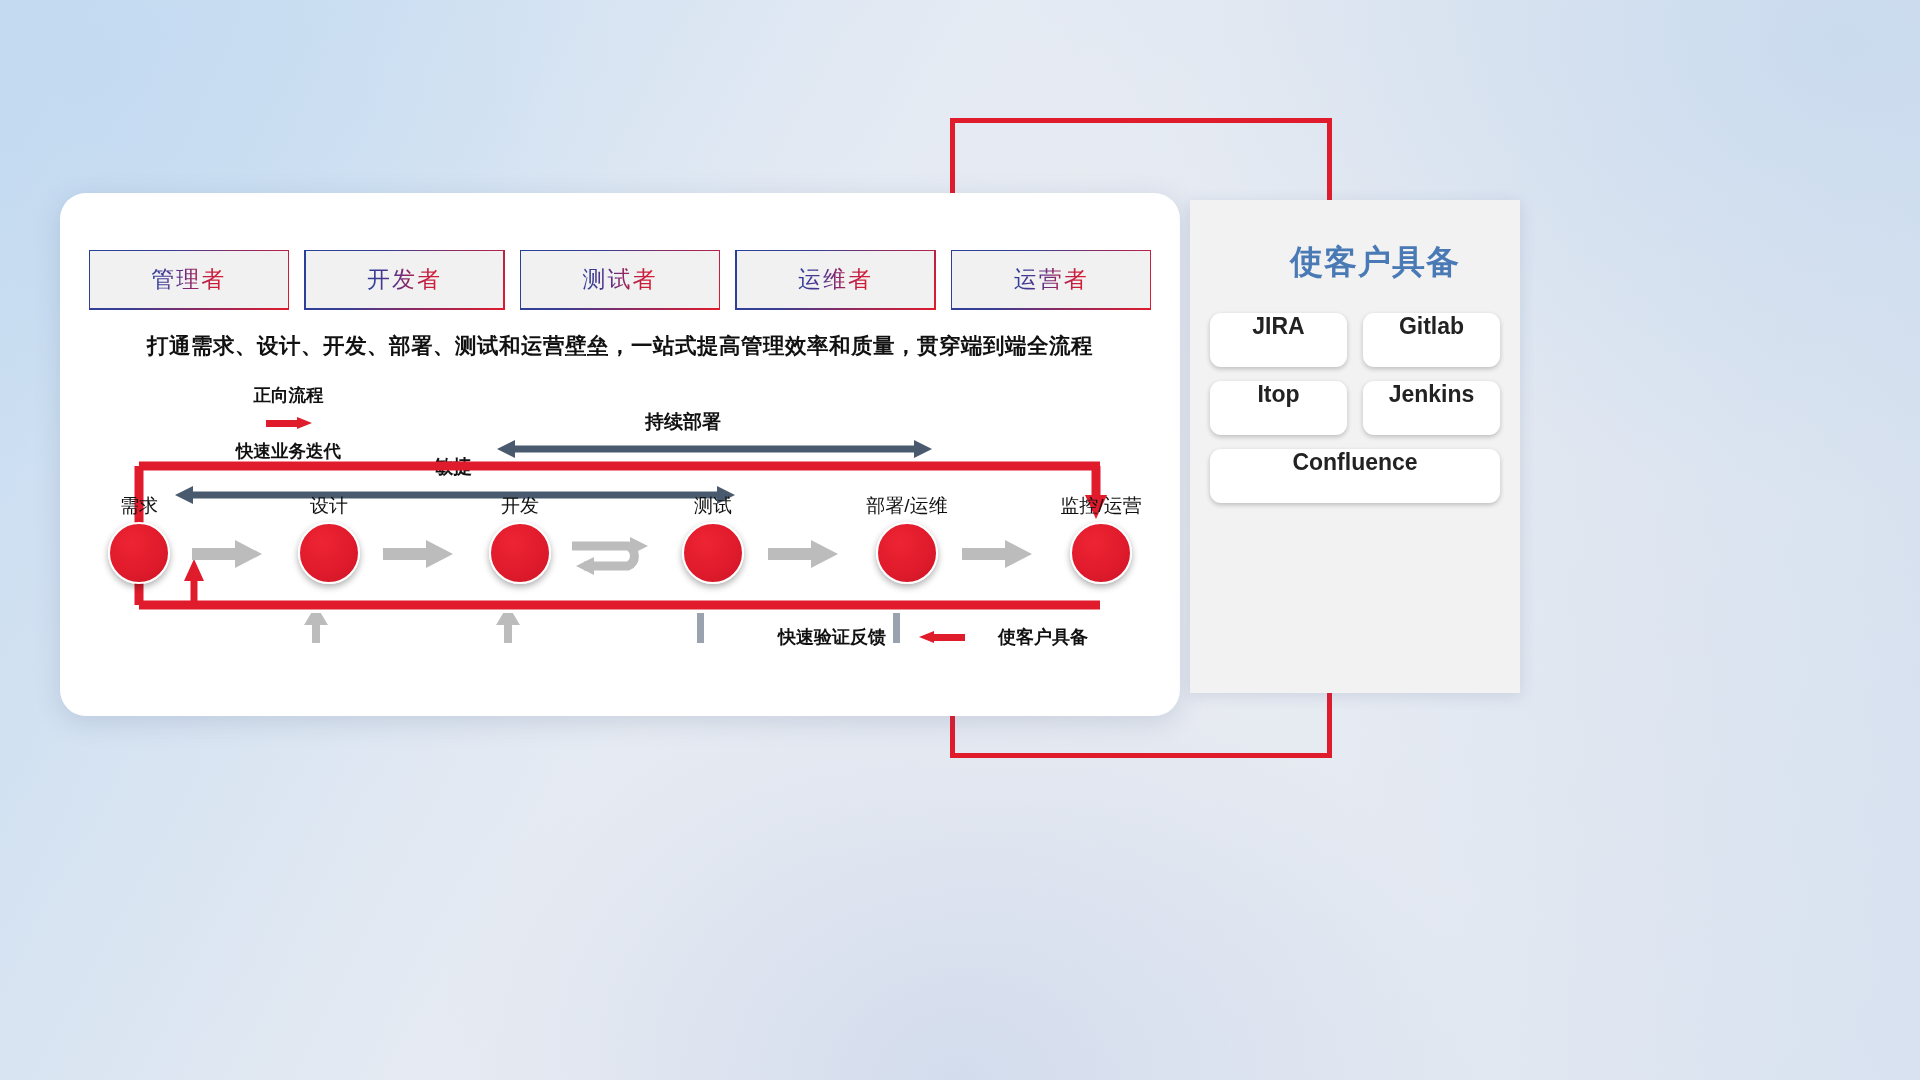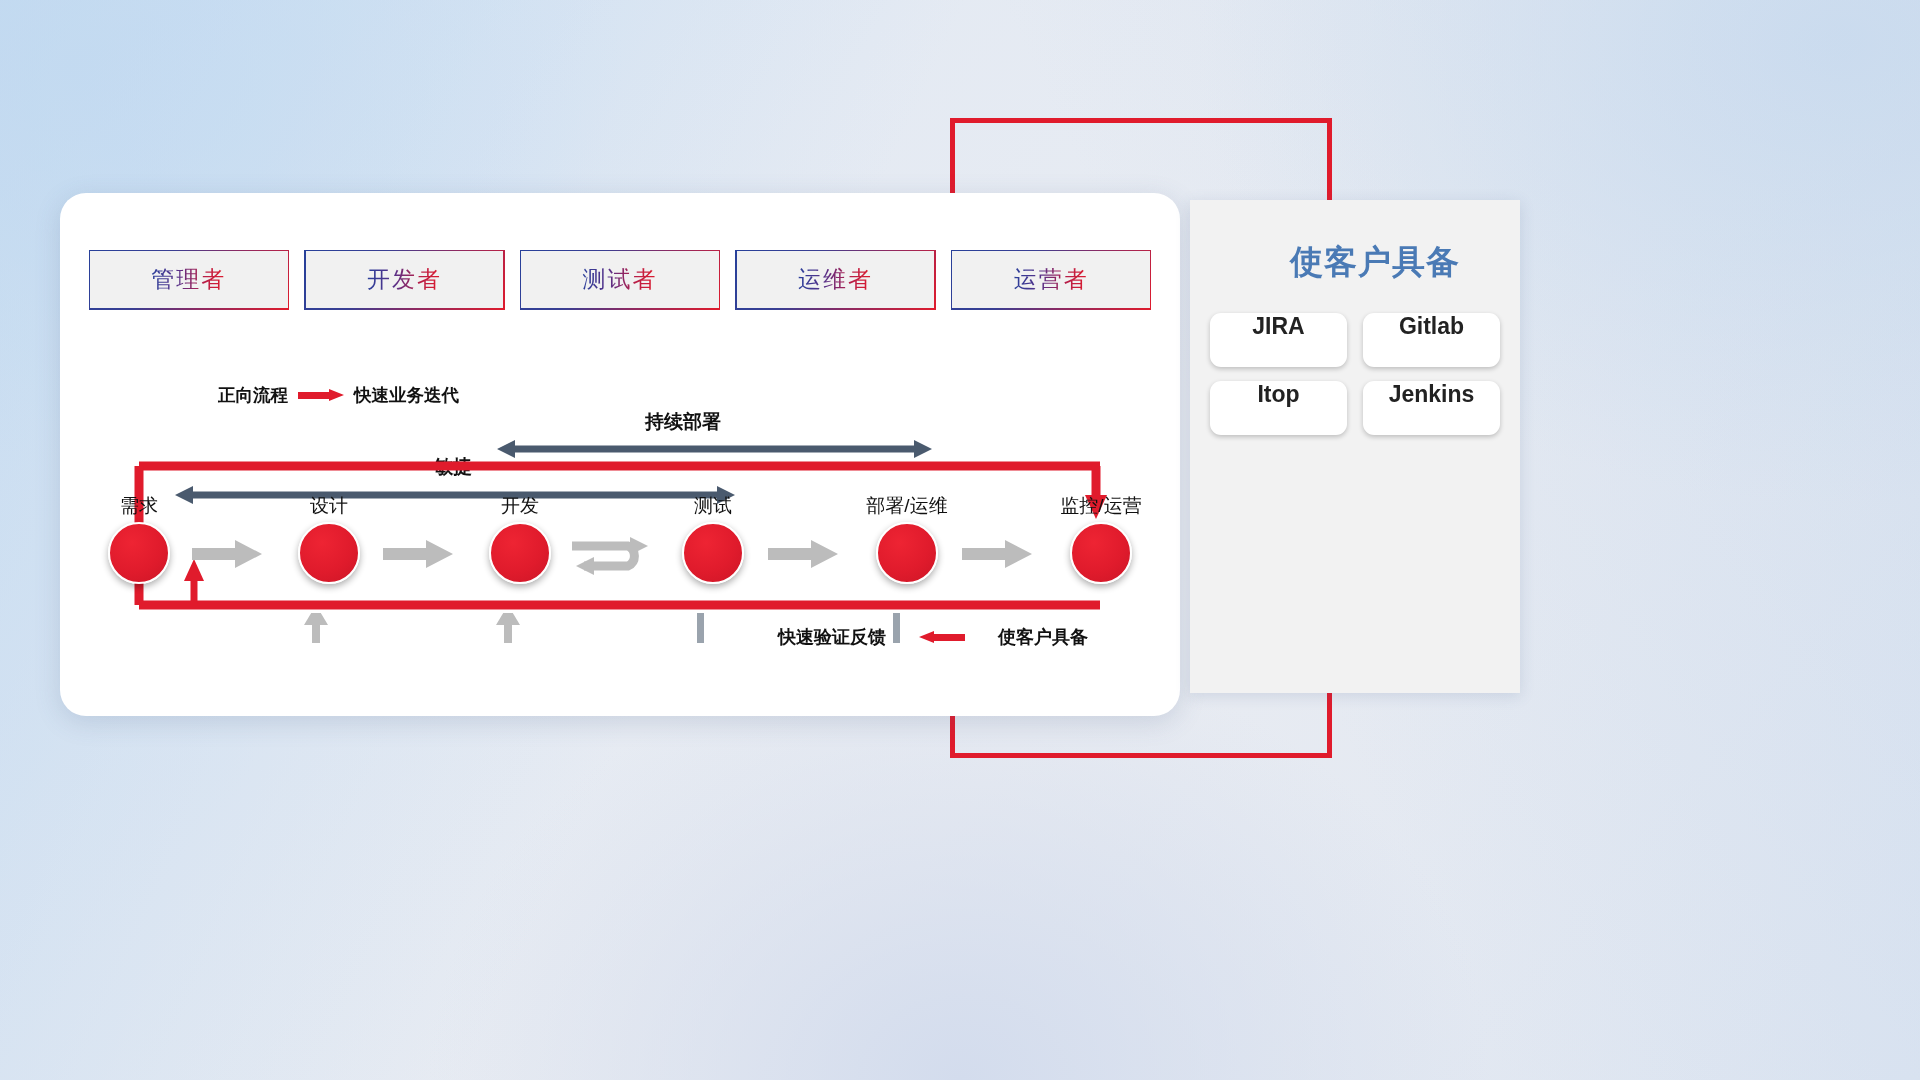--- a/index.html
+++ b/index.html
@@ -41,21 +41,21 @@
          -webkit-mask-composite:xor; mask-composite:exclude; pointer-events:none; }
   .role span{ font-size:23px; font-weight:400; letter-spacing:2px;
          background:linear-gradient(90deg,#2a3f9b 0%,#5b2f86 38%,#b41f4a 68%,#e01b2c 100%);
          -webkit-background-clip:text; background-clip:text; color:transparent; }
 
   
   #desc{ position:absolute; left:0; top:138px; width:1120px; text-align:center;
          font-size:21.5px; font-weight:bold; color:#111; letter-spacing:.5px; }
 
   
-  #fwd{ position:absolute; left:158px; top:190px; display:flex; align-items:center; gap:10px; }
+  #fwd{ position:absolute; left:176px; top:190px; display:flex; align-items:center; gap:10px;flex-direction:column; }
   #fwd .t{ font-size:17.5px; font-weight:bold; color:#111; }
   .redarrow{ position:relative; width:46px; height:12px; }
   .redarrow .shaft{ position:absolute; left:0; top:3px; width:32px; height:7px; background:#e01b2c; }
   .redarrow .head{ position:absolute; right:0; top:0; width:0; height:0;
         border-left:15px solid #e01b2c; border-top:6px solid transparent; border-bottom:6px solid transparent; }
   .redarrow.rev .shaft{ left:14px; }
   .redarrow.rev .head{ left:0; right:auto; border-left:none; border-right:15px solid #e01b2c;}
 
   
   #cd-label{ position:absolute; left:585px; top:216px; font-size:19px; font-weight:bold; color:#111;text-align:center; }
@@ -116,20 +116,21 @@
       <span>测试者</span>
     </div>
     <div class="role">
       <span>运维者</span>
     </div>
     <div class="role">
       <span>运营者</span>
     </div>
   </div>
 
+  <div id="desc">打通需求、设计、开发、部署、测试和运营壁垒，一站式提高管理效率和质量，贯穿端到端全流程</div>
 
   <div id="fwd">
     <div class="t">正向流程</div>
     <div class="redarrow">
       <div class="shaft"></div>
         <div class="head"></div>
     </div>
     <div class="t">快速业务迭代</div>
   </div>
 
@@ -243,14 +244,17 @@
     </div>
     <div class="tool half">
       <span>Gitlab</span>
     </div>
     <div class="tool half">
       <span>Itop</span>
     </div>
     <div class="tool half">
       <span>Jenkins</span>
     </div>
+    <div class="tool full">
+      <span>Confluence</span>
+    </div>
   </div>
 </div>
 
 </body></html>

